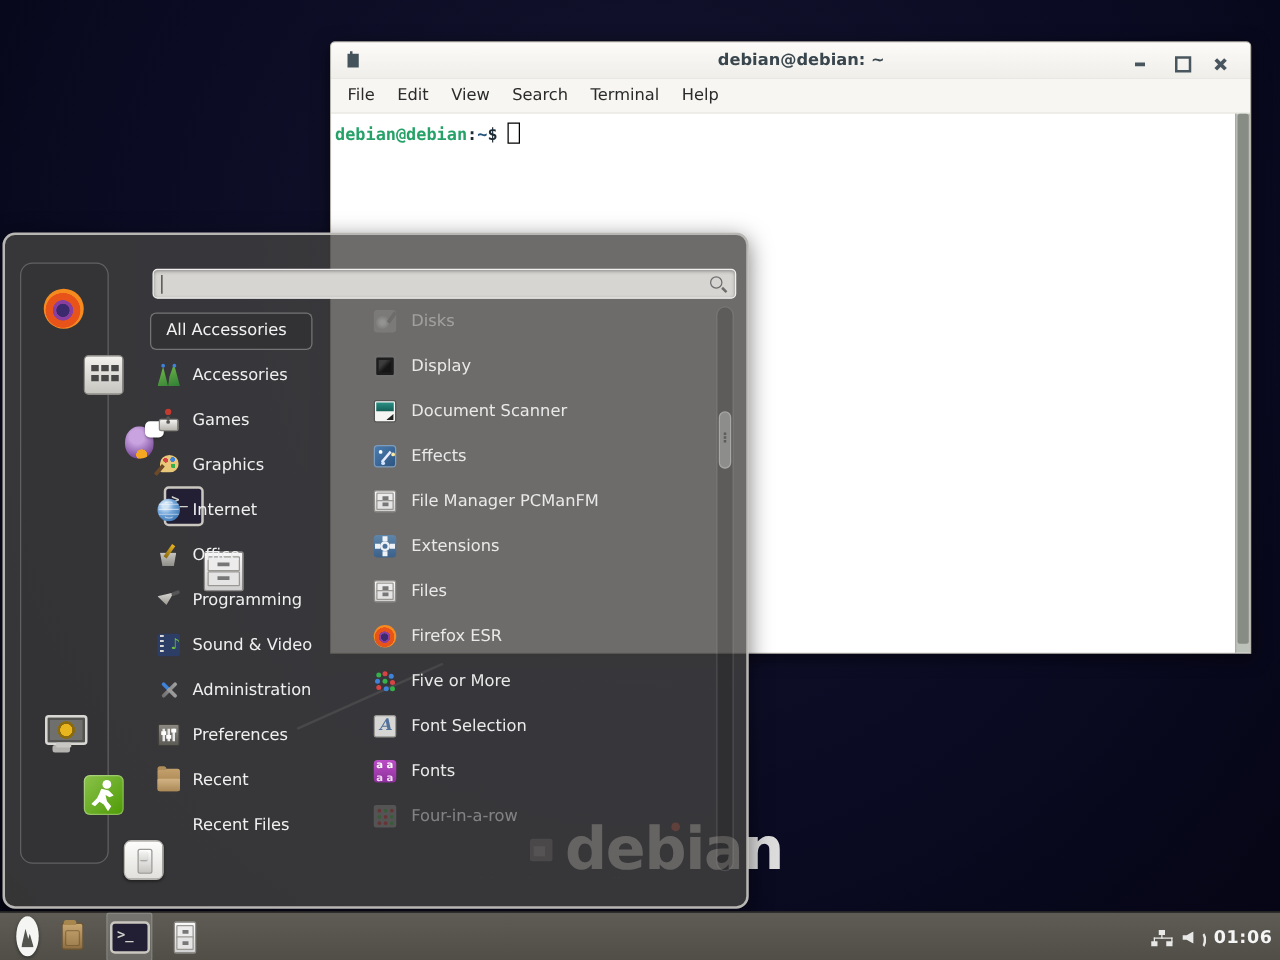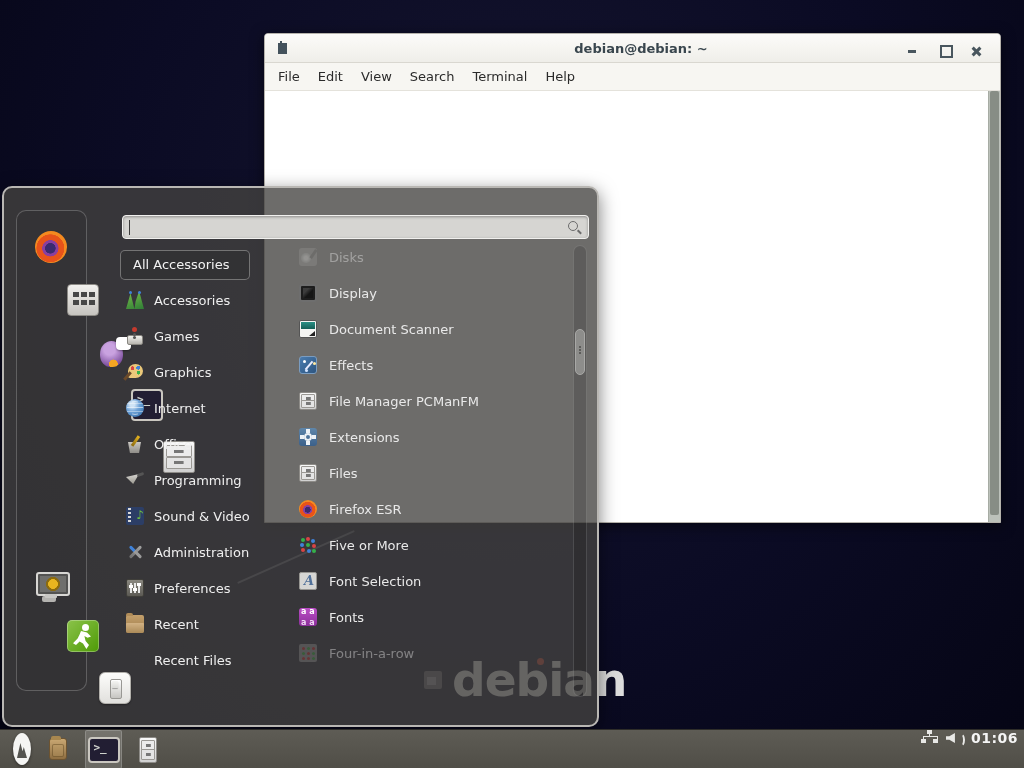--- a/index.html
+++ b/index.html
@@ -91,21 +91,21 @@
     background:#8d8d8b; border-radius:6px; border:1px solid #a8a8a6; }
   .menu-thumb::before { content:""; position:absolute; left:3px; right:3px; top:19px; height:1.5px;
     background:#5c5c5a; box-shadow:0 3px 0 #5c5c5a, 0 -3px 0 #5c5c5a; }
 
   
   #taskbar { position:fixed; left:0; bottom:0; width:1024px; height:39px;
     background:linear-gradient(#5e5c55,#504e47); border-top:1px solid #2e2d29; }
   .task-launcher { position:absolute; }
   .launcher-active { background:rgba(255,255,255,0.15); border-radius:2px;
     box-shadow:inset 0 0 0 1px rgba(255,255,255,0.18); }
-  .tray { position:absolute; right:6px; top:0; height:28px; display:flex; align-items:flex-start; gap:7px; }
+  .tray { position:absolute; right:6px; top:0; height:28px; display:flex; align-items:flex-end; gap:7px; }
   .clock { font-size:14px; font-weight:bold; color:#f5f5f5; letter-spacing:0.5px; }
 
   
   .ic { position:relative; display:inline-block; width:18px; height:18px; flex:0 0 18px; }
   .ic::before, .ic::after { content:""; position:absolute; }
   .lg { width:32px; height:32px; flex-basis:32px; }
   .ic-none { visibility:hidden; }
 
   .ic-firefox { border-radius:50%;
     background:radial-gradient(circle at 48% 54%, #3b2a6e 0 21%, #8a3f9e 23% 33%, #e8531a 35% 57%, #f58a1f 59% 78%, #ffcb3d 80% 100%); }
@@ -293,20 +293,23 @@
       </span>
     </div>
     <div class="menubar" id="term-menubar">
         <span class="menubar-item">File</span>
         <span class="menubar-item">Edit</span>
         <span class="menubar-item">View</span>
         <span class="menubar-item">Search</span>
         <span class="menubar-item">Terminal</span>
         <span class="menubar-item">Help</span>
       </div>
+    <div class="term-body">
+      <span class="p-user">debian@debian</span><span class="p-colon">:</span><span class="p-path">~</span><span class="p-dollar">$</span><span class="cursor"></span>
+    </div>
     <div class="term-scrollbar">
       <div class="term-thumb"></div>
     </div>
   </div>
 
   <div id="app-menu">
     <div class="fav-panel"></div>
     <div id="fav-icons"><span class="ic lg fav-slot ic-firefox" style="top: 43px;"></span><span class="ic lg fav-slot ic-keyboard" style="top: 96px;"></span><span class="ic lg fav-slot ic-pidgin" style="top: 148px;"></span><span class="ic lg fav-slot ic-terminal" style="top: 201px;"></span><span class="ic lg fav-slot ic-cabinet" style="top: 253px;"></span></div>
     <div id="session-icons"><span class="ic lg fav-slot ic-lockscreen" style="top: 345px;"></span><span class="ic lg fav-slot ic-logout" style="top: 396px;"></span><span class="ic lg fav-slot ic-shutdown" style="top: 448px;"></span></div>
 

